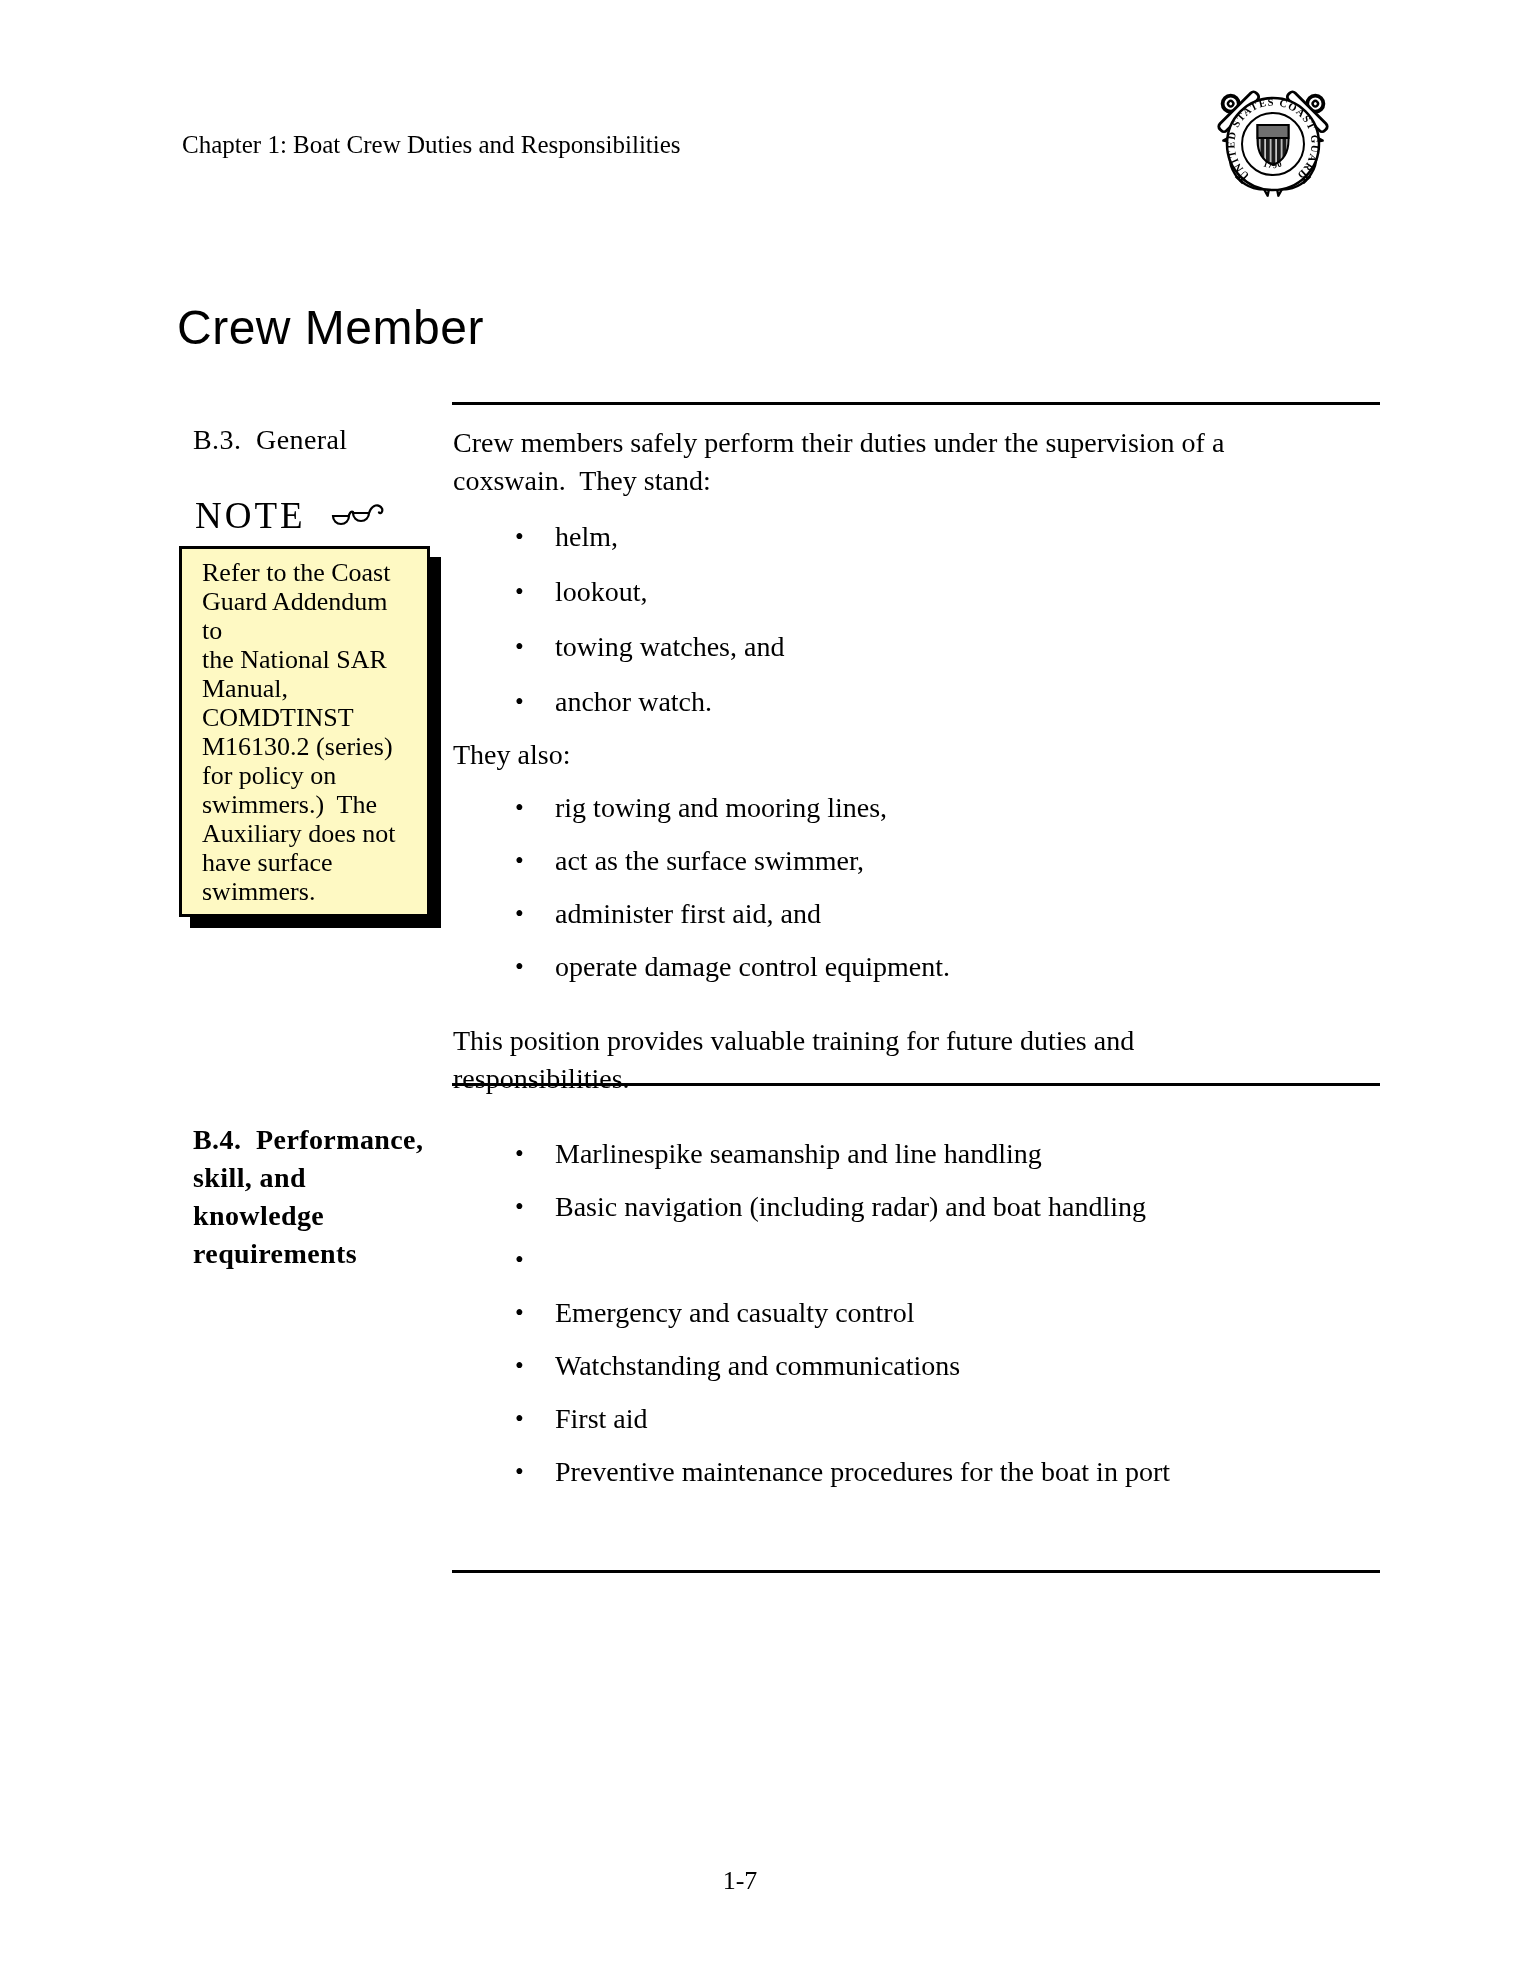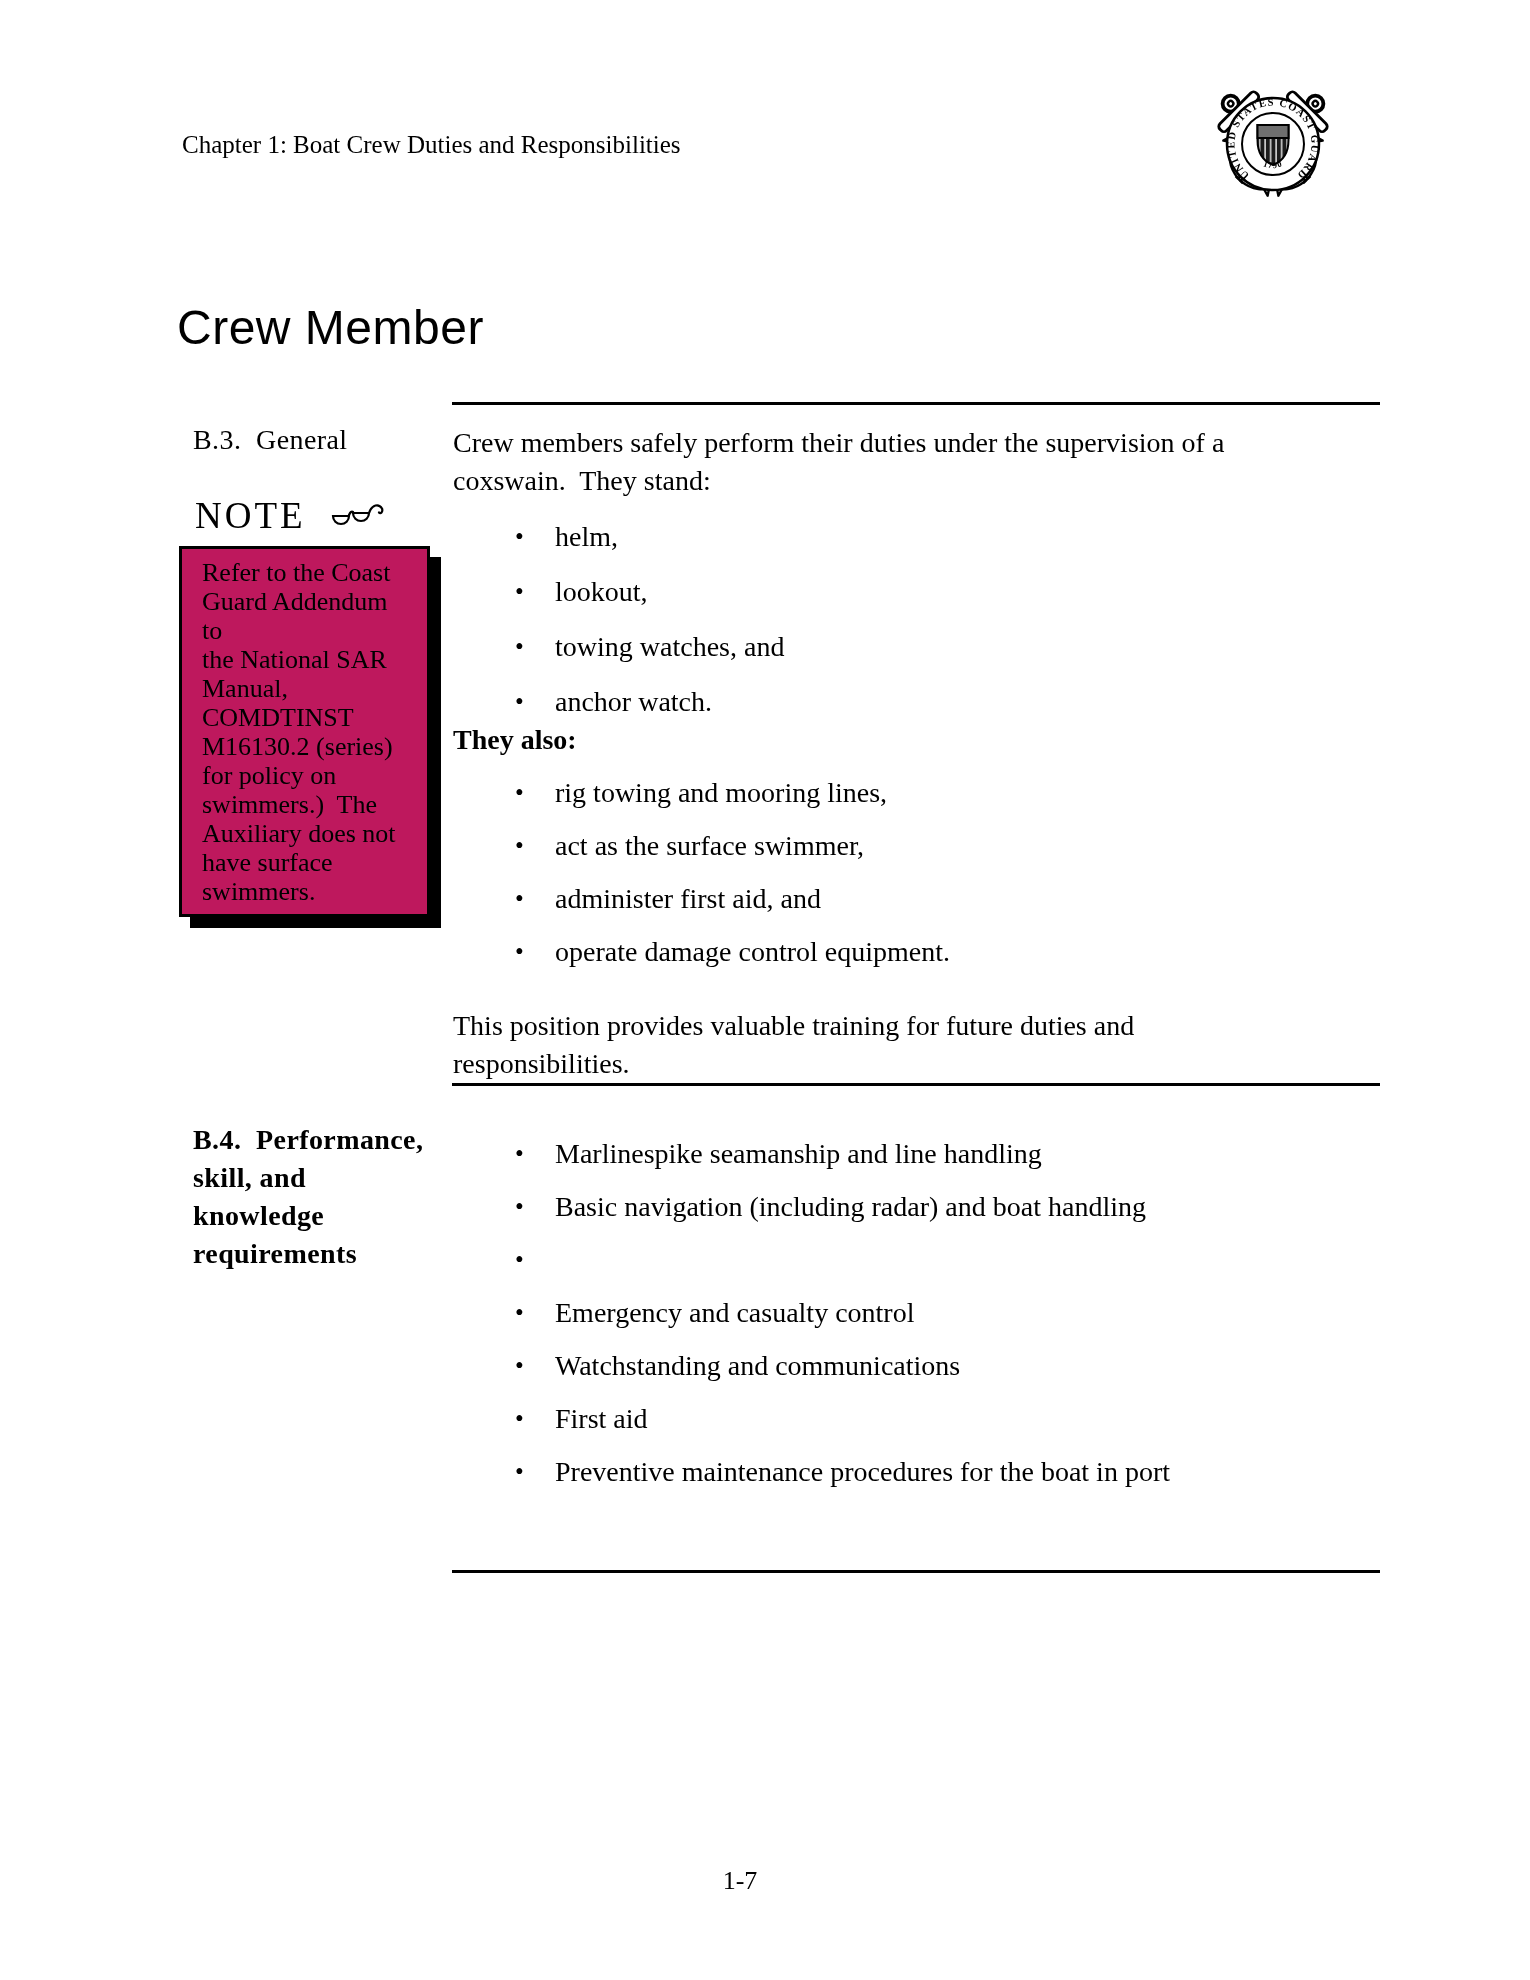--- a/index.html
+++ b/index.html
@@ -31,33 +31,33 @@
   #b4-label{top:1121px;font-weight:bold;}
   
   #note-heading{
     left:195px;top:496px;display:flex;align-items:center;gap:24px;
   }
   #note-heading .note-word{font-size:37px;letter-spacing:3px;line-height:40px;}
   #note-heading svg{transform:translateY(3px);}
   #note-box{
     left:179px;top:546px;width:251px;box-sizing:border-box;
     border:3px solid #000;box-shadow:11px 11px 0 #000;
-    padding:9px 14px 8px 20px;background:#be185d;
+    padding:9px 14px 8px 20px;background:#fef9c3;
     font-size:26px;line-height:29px;
   }
   
   .content-col{left:453px;width:930px;font-size:28px;}
   #b3-col{top:424px;}
   #b4-col{top:1121px;}
   .para{margin:0;line-height:38px;}
   .bullet-row{display:flex;gap:14px;margin:15px 0 0 62px;line-height:38px;}
   .bullet-row .blt{flex:0 0 26px;font-size:25px;}
   #b3-list1 .bullet-row{margin-top:17px;}
   #b3-list1 .bullet-row:first-child{margin-top:18px;}
-  #b3-lead{margin-top:0;font-weight:bold;}
+  #b3-lead{margin-top:15px;}
   #b3-list2 .bullet-row{margin-top:15px;}
   #b3-outro{margin-top:36px;}
   #b4-list .bullet-row{margin-top:15px;}
   #b4-list .bullet-row:first-child{margin-top:14px;}
   
   #page-number{left:660px;top:1866px;width:160px;text-align:center;font-size:26px;}
 </style>
 </head>
 <body>
 

